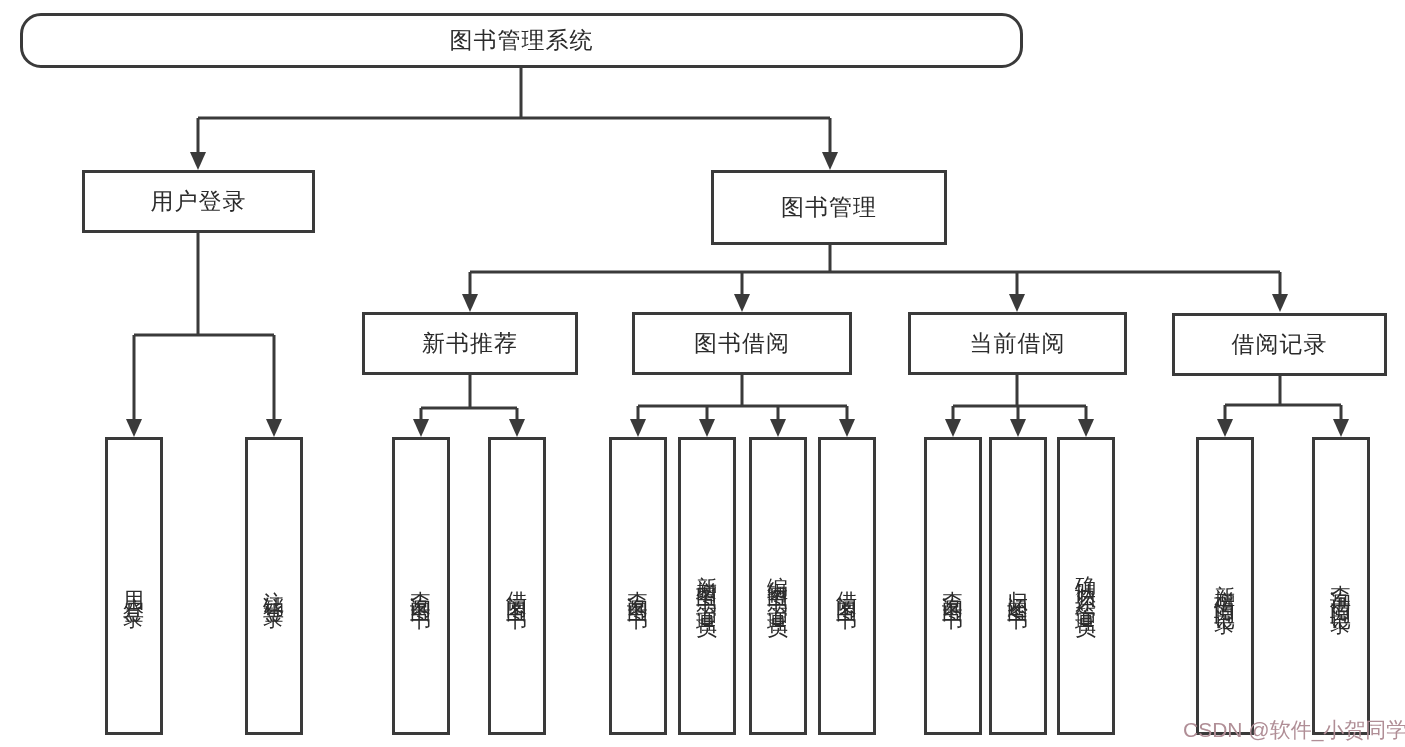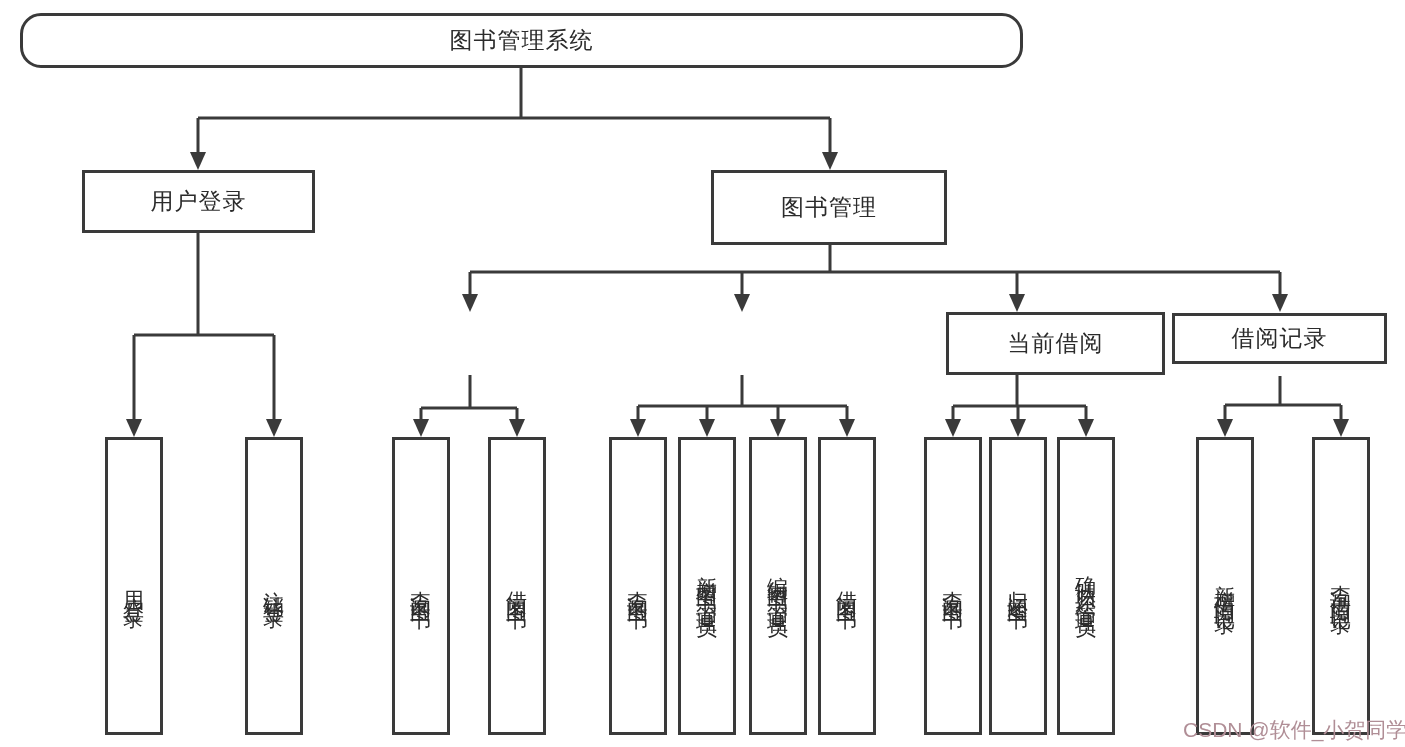--- a/index.html
+++ b/index.html
@@ -104,24 +104,30 @@
     <span class="hlabel">图书管理系统</span>
   </div>
 
   <div class="node" style="left:82px; top:170px; width:233px; height:63px;">
     <span class="hlabel">用户登录</span>
   </div>
   <div class="node" style="left:711px; top:170px; width:236px; height:75px;">
     <span class="hlabel">图书管理</span>
   </div>
 
-  <div class="node" style="left:908px; top:312px; width:219px; height:63px;margin-left:38px;">
+  <div class="node" style="left:362px; top:312px; width:216px; height:63px;">
+    <span class="hlabel">新书推荐</span>
+  </div>
+  <div class="node" style="left:632px; top:312px; width:220px; height:63px;">
+    <span class="hlabel">图书借阅</span>
+  </div>
+  <div class="node" style="left:908px; top:312px; width:219px; height:63px;">
     <span class="hlabel">当前借阅</span>
   </div>
-  <div class="node" style="left:1172px; top:313px; width:215px; height:51px;">
+  <div class="node" style="left:1172px; top:313px; width:215px; height:63px;">
     <span class="hlabel">借阅记录</span>
   </div>
 
   <div class="node" style="left:105px; top:437px; width:58px; height:298px;">
     <span class="vlabel">用户登录</span>
   </div>
   <div class="node" style="left:245px; top:437px; width:58px; height:298px;">
     <span class="vlabel">注销登录</span>
   </div>
 

